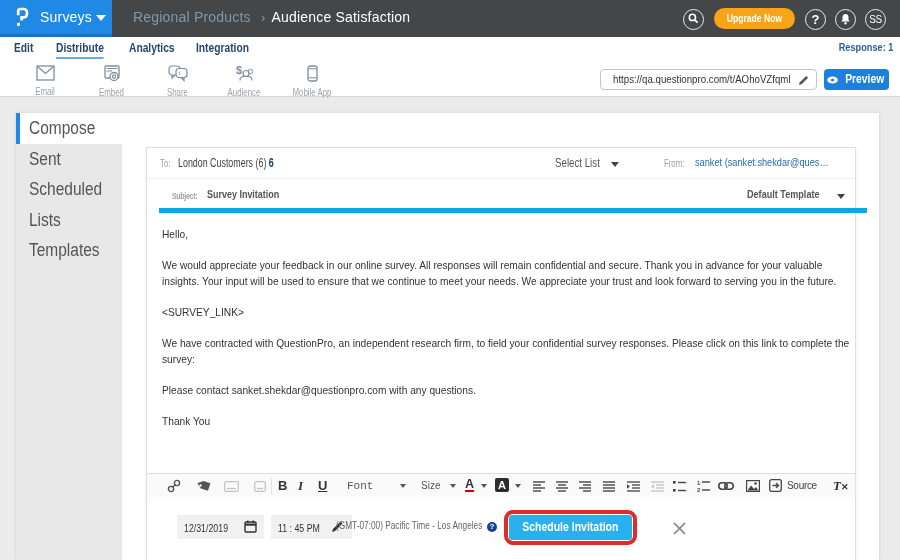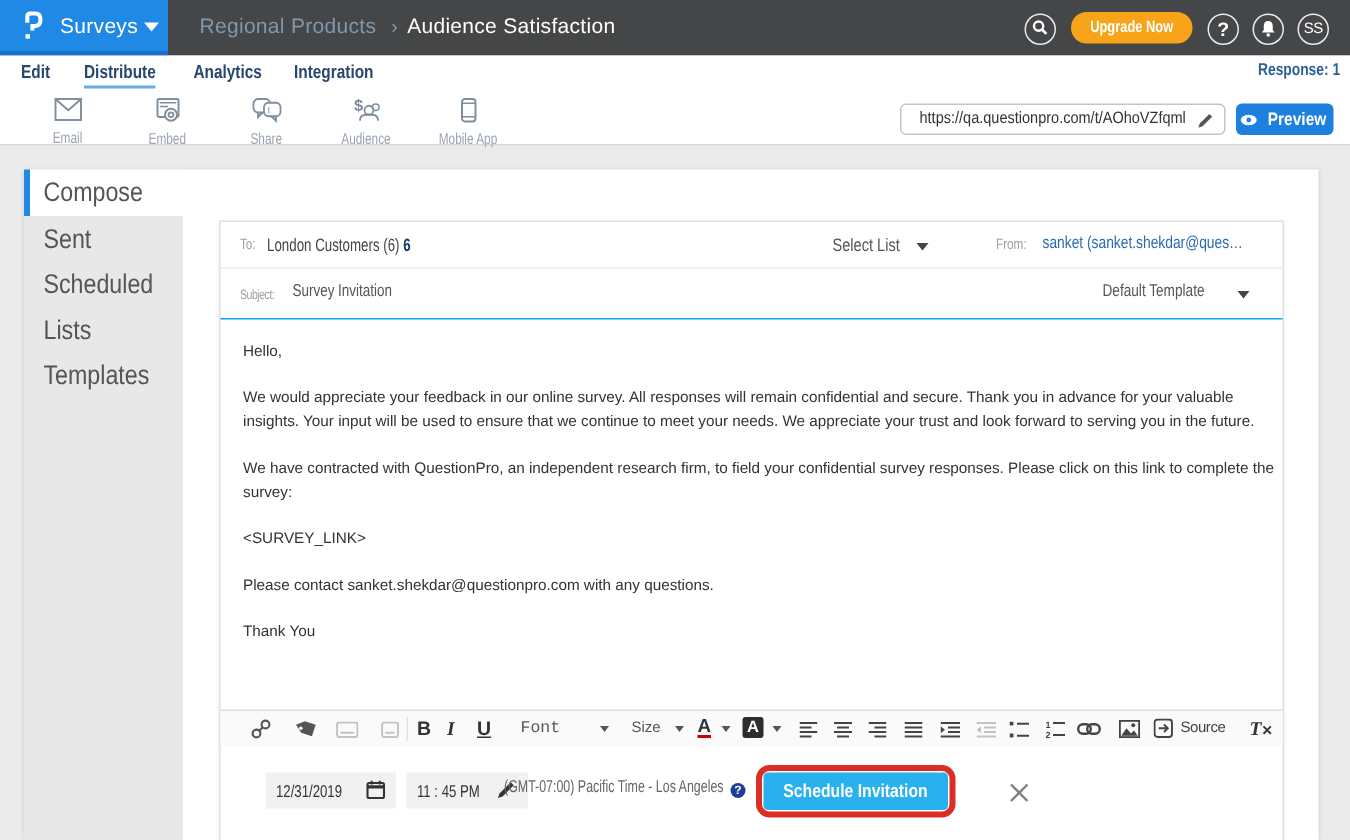--- a/index.html
+++ b/index.html
@@ -34,21 +34,21 @@
   border-radius:4px; color:#fff; font-size:12px; font-weight:bold; text-align:center; line-height:21px; }
 .previewbtn .t { display:inline-block; transform:scaleX(0.86); }
 .panel { position:absolute; left:16px; top:113px; width:863px; height:447px; background:#fff; box-shadow:0 0 3px rgba(0,0,0,0.12); }
 .sidebar { position:absolute; left:0; top:0; width:106px; height:447px; background:#e8e8e8; }
 .sitem { height:30.5px; line-height:30.5px; padding-left:13px; font-size:18px; color:#555; }
 .sitem span { display:inline-block; transform:scaleX(0.86); transform-origin:0 50%; }
 .sitem.active { background:#fff; border-left:4px solid #2089e5; padding-left:9px; }
 .card { position:absolute; left:130px; top:34px; width:710px; height:417px; background:#fff;
   border:1px solid #e0e0e0; box-shadow:0 1px 3px rgba(0,0,0,0.08); }
 .torow { position:absolute; left:0; top:0; width:708px; height:31px; border-bottom:1px solid #eee; }
-.subjrow { position:absolute; left:0; top:31px; width:708px; height:34px; border-bottom:1px solid #0ea5e9; }
+.subjrow { position:absolute; left:12px; top:31px; width:708px; height:34px; border-bottom:5px solid #0ea5e9;font-weight:bold; }
 .lblgray { color:#9aa0a5; font-size:10px; display:inline-block; transform:scaleX(0.78); transform-origin:0 50%; white-space:nowrap; }
 .bodyarea { position:absolute; left:0; top:65px; width:708px; height:260px; padding:14px 0 0 15px;
   font-size:10.2px; color:#333; line-height:16px; }
 .bodyarea p { margin-bottom:15px; }
 .edtoolbar { position:absolute; left:0; top:325px; width:708px; height:24px; background:#fafafa;
   border-top:1px solid #ddd; }
 .graybox { position:absolute; background:#f1f1f1; height:24px; top:402px; font-size:11.5px; color:#333;margin-left:31px; }
 .graybox .t { display:inline-block; transform:scaleX(0.765); transform-origin:0 50%; }
 .redring { position:absolute; left:488px; top:397px; width:133px; height:35px; border:4px solid #da2e26;
   border-radius:9px; }
@@ -167,22 +167,22 @@
     </div>
     <div class="subjrow">
       <span class="lblgray nw" style="position:absolute; left:13px; top:12px; font-size:9px; letter-spacing:-0.4px;">Subject:</span>
       <span class="nw" style="position:absolute; left:48px; top:9px; font-size:11.5px; color:#555; display:inline-block; transform:scaleX(0.78); transform-origin:0 50%;">Survey Invitation</span>
       <span class="nw" style="position:absolute; left:588px; top:9px; font-size:11.5px; color:#555; display:inline-block; transform:scaleX(0.79); transform-origin:0 50%;">Default Template</span>
       <span style="position:absolute; left:678px; top:15px; width:0; height:0; border-left:4.5px solid transparent; border-right:4.5px solid transparent; border-top:5px solid #444;"></span>
     </div>
     <div class="bodyarea">
       <p>Hello,</p>
       <p>We would appreciate your feedback in our online survey. All responses will remain confidential and secure. Thank you in advance for your valuable<br>insights. Your input will be used to ensure that we continue to meet your needs. We appreciate your trust and look forward to serving you in the future.</p>
+      <p>&lt;SURVEY_LINK&gt;</p>
       <p>We have contracted with QuestionPro, an independent research firm, to field your confidential survey responses. Please click on this link to complete the<br>survey:</p>
-      <p>&lt;SURVEY_LINK&gt;</p>
       <p>Please contact sanket.shekdar@questionpro.com with any questions.</p>
       <p>Thank You</p>
     </div>
     <div class="edtoolbar">
       <span style="position:absolute; left:124px; top:4px; width:1px; height:16px; background:#e3e3e3;"></span>
       <svg width="14" height="14" viewBox="0 0 14 14" style="position:absolute; left:20px; top:5px;">
         <circle cx="4" cy="10" r="2.6" stroke="#555" stroke-width="1.4" fill="none"></circle>
         <circle cx="10" cy="4" r="2.6" stroke="#555" stroke-width="1.4" fill="none"></circle>
         <line x1="5.5" y1="8.5" x2="8.5" y2="5.5" stroke="#555" stroke-width="1.4"></line>
       </svg>

